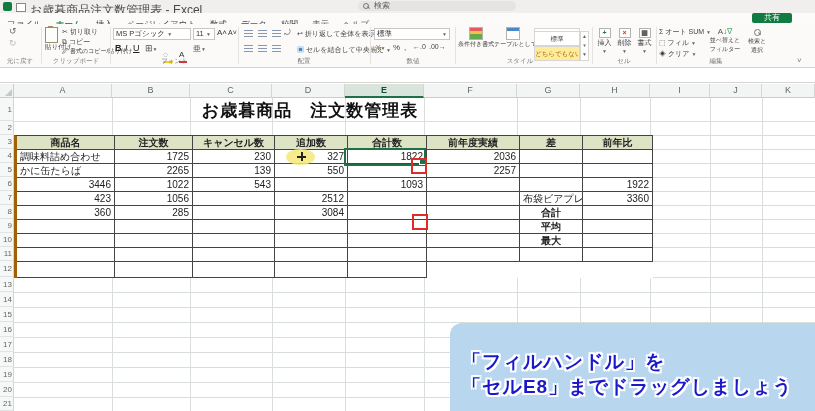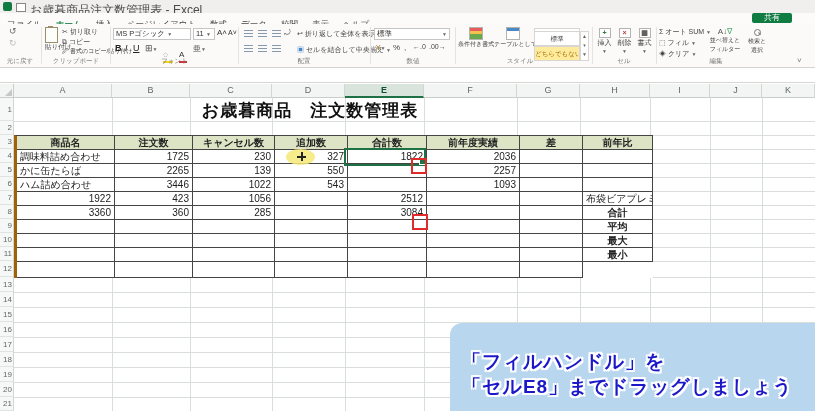--- a/index.html
+++ b/index.html
@@ -105,20 +105,24 @@
 </style>
 </head>
 <body>
 
 <div id="app">
 
   <div class="abs" id="titlebar">
     <div class="abs xlicon"></div>
     <div class="abs saveicon"></div>
     <span class="abs" id="filename">お歳暮商品注文数管理表 - Excel</span>
+    <div class="abs" id="searchpill">
+      <span class="mag"></span>
+      <span>検索</span>
+    </div>
   </div>
 
   <div class="abs" id="tabrow"><span class="tab">ファイル</span><span class="tab active">ホーム</span><span class="tab">挿入</span><span class="tab">ページレイアウト</span><span class="tab">数式</span><span class="tab">データ</span><span class="tab">校閲</span><span class="tab">表示</span><span class="tab">ヘルプ</span></div>
   <div class="abs" id="sharebtn">共有</div>
 
   <div class="abs" id="ribbon">
 
     <div class="abs" style="left:0;top:0;width:40px;height:43px;">
       <span class="abs" style="left:9px;top:2px;font-size:9px;color:#666;">↺</span>
       <span class="abs" style="left:9px;top:14px;font-size:9px;color:#bbb;">↻</span>
@@ -352,21 +356,20 @@
 
     <div class="tc nm">かに缶たらば</div>
     <div class="tc num">2265</div>
     <div class="tc num">139</div>
     <div class="tc num">550</div>
     <div class="tc num"></div>
     <div class="tc num">2257</div>
     <div class="tc num"></div>
     <div class="tc num"></div>
 
-    <div class="tc nm">ハム詰め合わせ</div>
     <div class="tc num">3446</div>
     <div class="tc num">1022</div>
     <div class="tc num">543</div>
     <div class="tc num"></div>
     <div class="tc num">1093</div>
     <div class="tc num"></div>
     <div class="tc num"></div>
 
     <div class="tc num">1922</div>
     <div class="tc num">423</div>
@@ -405,21 +408,20 @@
 
     <div class="tc sum">最大</div>
     <div class="tc"></div>
       <div class="tc"></div>
     <div class="tc"></div>
       <div class="tc"></div>
     <div class="tc"></div>
       <div class="tc"></div>
     <div class="tc"></div>
 
-    <div class="tc sum">最小</div>
     <div class="tc"></div>
       <div class="tc"></div>
     <div class="tc"></div>
       <div class="tc"></div>
     <div class="tc"></div>
       <div class="tc"></div>
     <div class="tc"></div>
   </div>
 
   <div class="abs" id="d4spot"></div>

